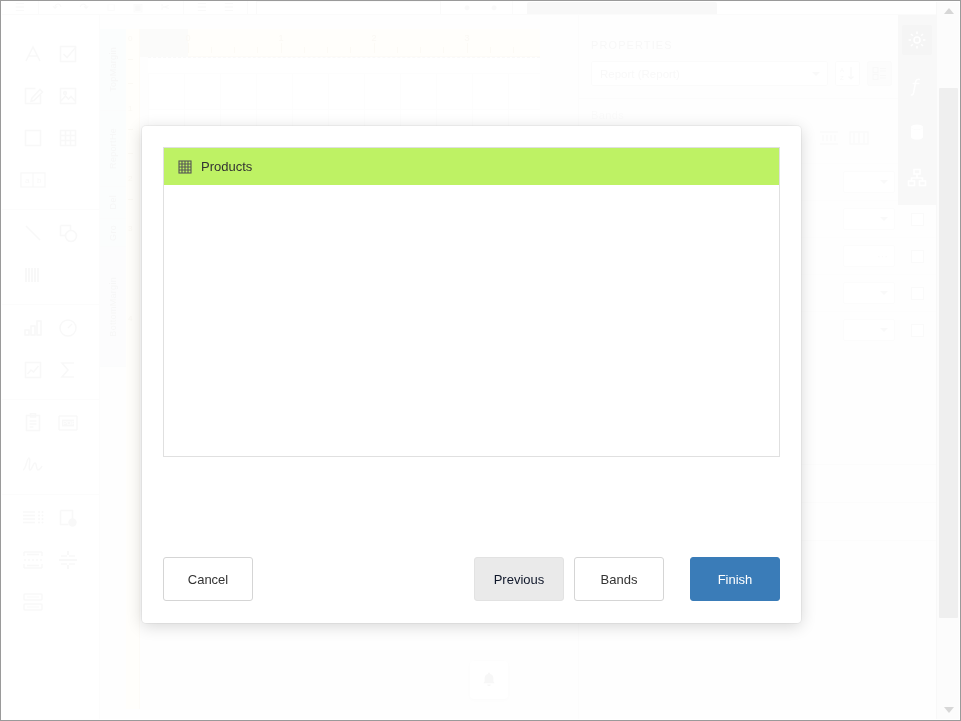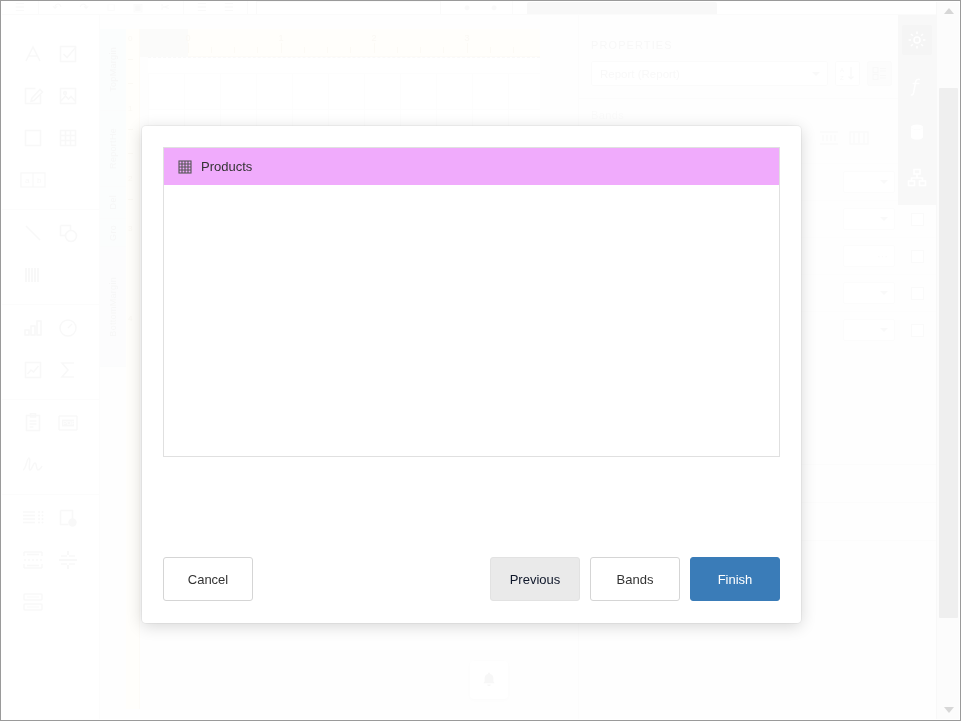--- a/index.html
+++ b/index.html
@@ -404,21 +404,21 @@
     background: #fff;
     overflow: hidden;
   }
   .list-item {
     display: flex; align-items: center; gap: 9px;
     height: 37px;
     padding: 0 14px;
     font-size: 13px;
     color: #333333;
   }
-  .list-item.selected { background: #f0abfc; }
+  .list-item.selected { background: #bef264; }
   .list-item .tbl-ico { color: #555; display: flex; }
 
   .modal-foot {
     display: flex; align-items: center;
     padding: 18px 21px 22px 21px;
   }
   .btn {
     height: 44px;
     min-width: 90px;
     border: 1px solid #d5d5d5;
@@ -432,20 +432,21 @@
   }
   .btn-disabledish {
     background: #eaeaea;
     border-color: #e2e2e2;
     color: #0f172a;
   }
   .btn-primary {
     background: #3a7cb8;
     border-color: #3a7cb8;
     color: #ffffff;
+    margin-left: 16px;
   }
   .foot-spacer { flex: 1; }
   .foot-right { display: flex; gap: 10px; }
 </style>
 </head>
 <body>
 
 <div id="app">
 
   <div class="bg-layer">

